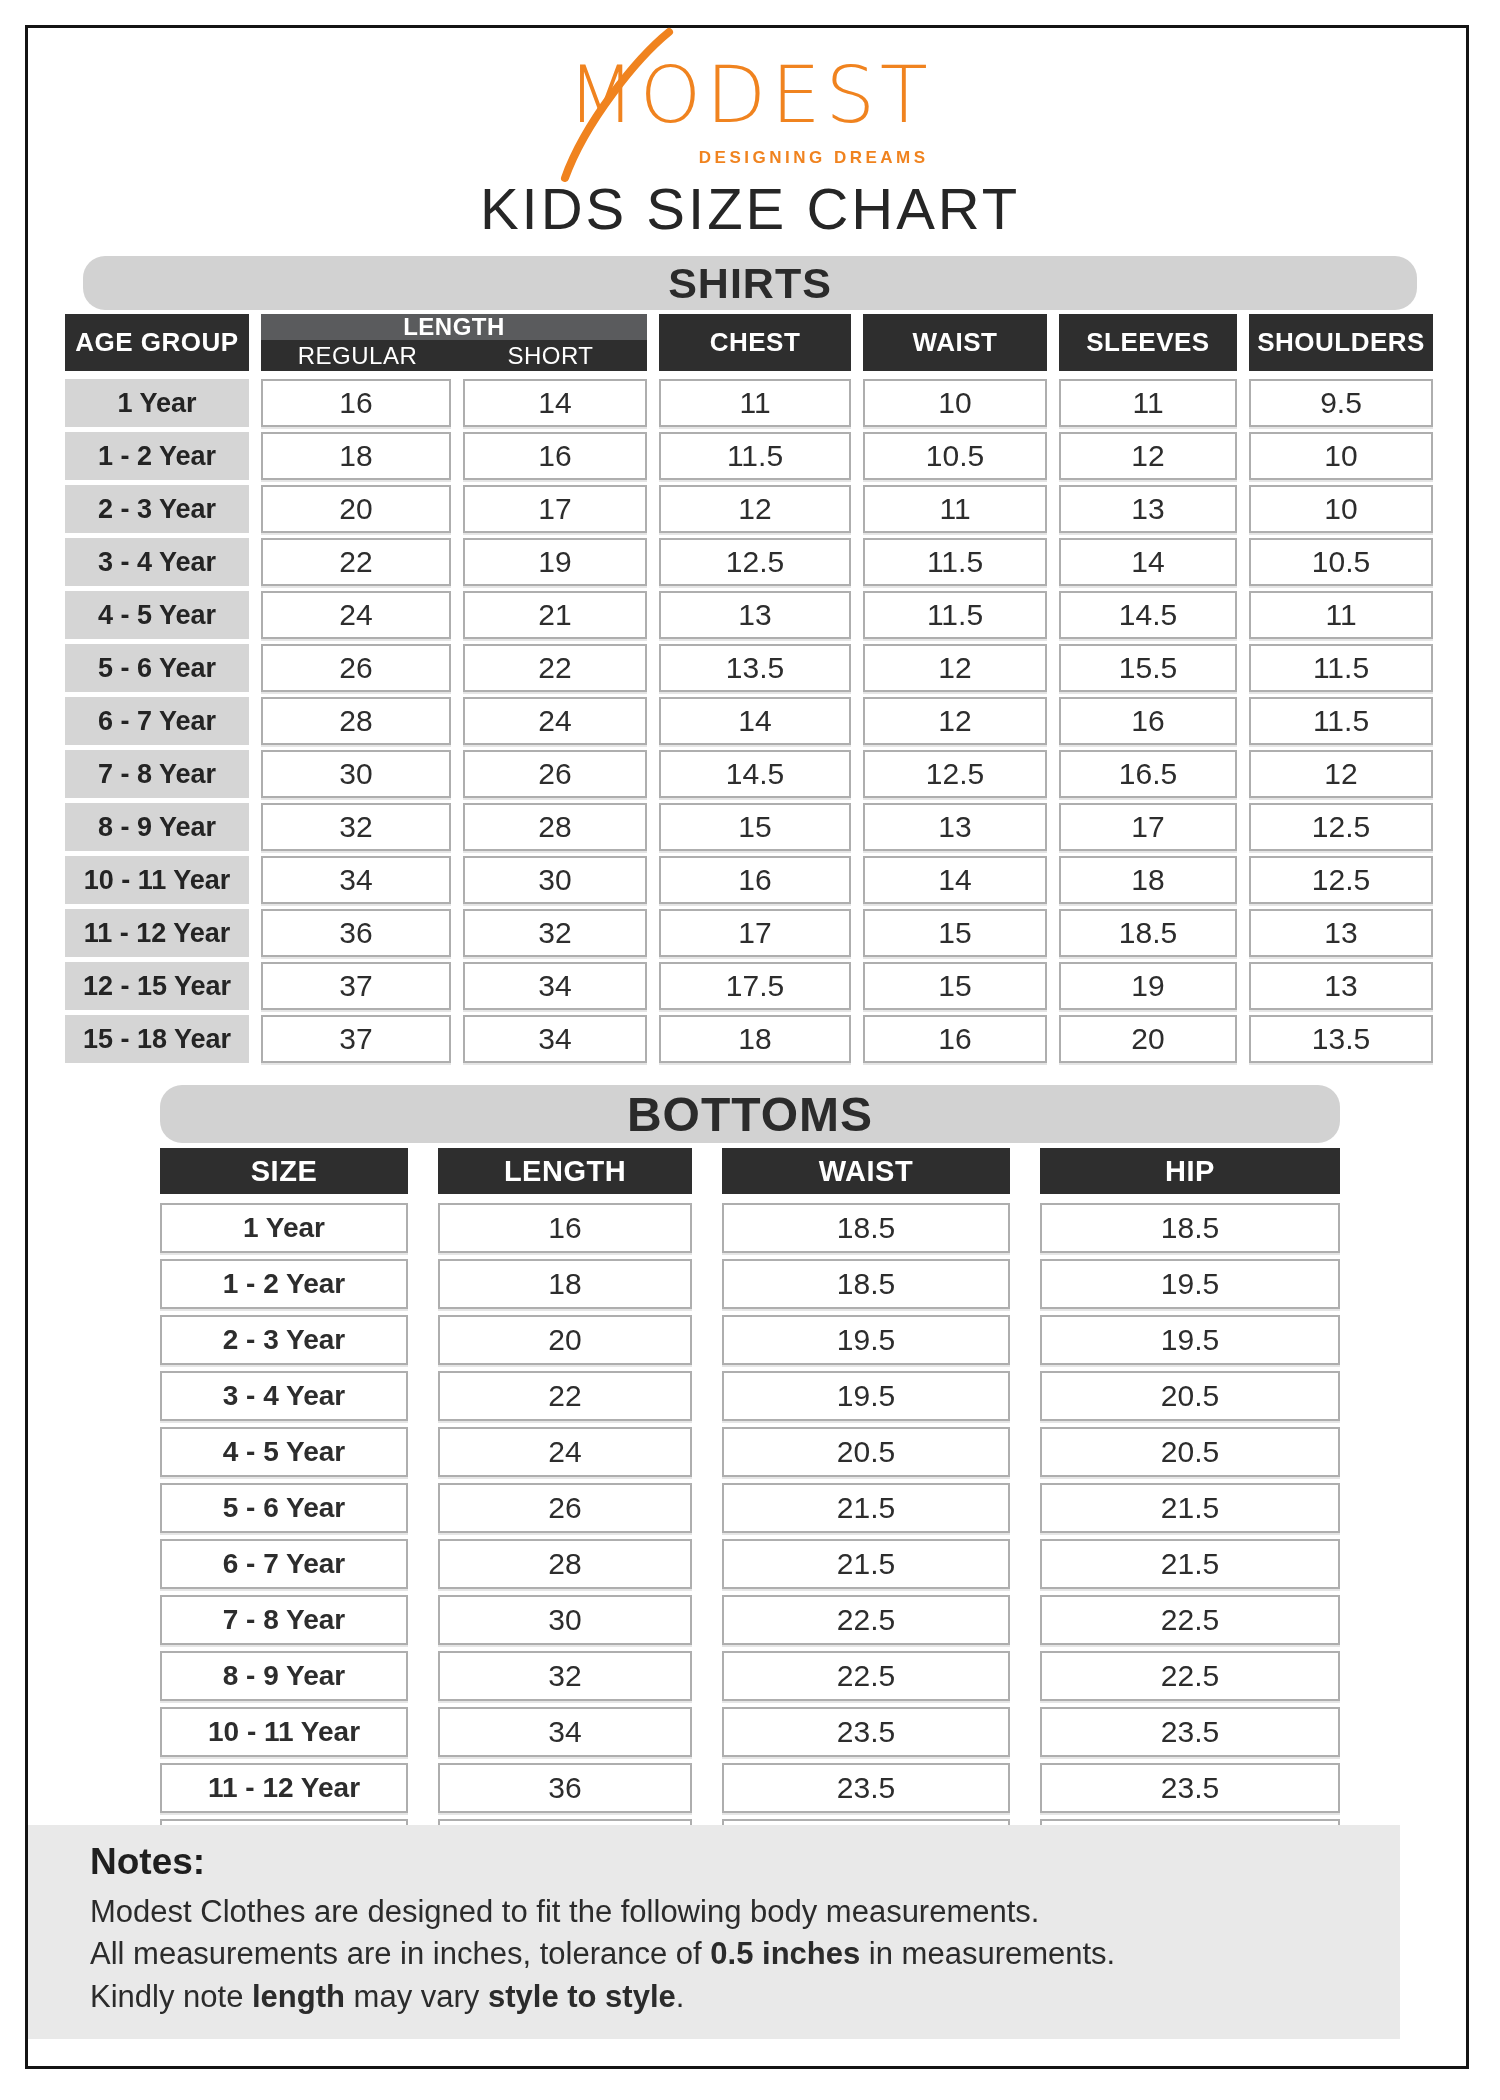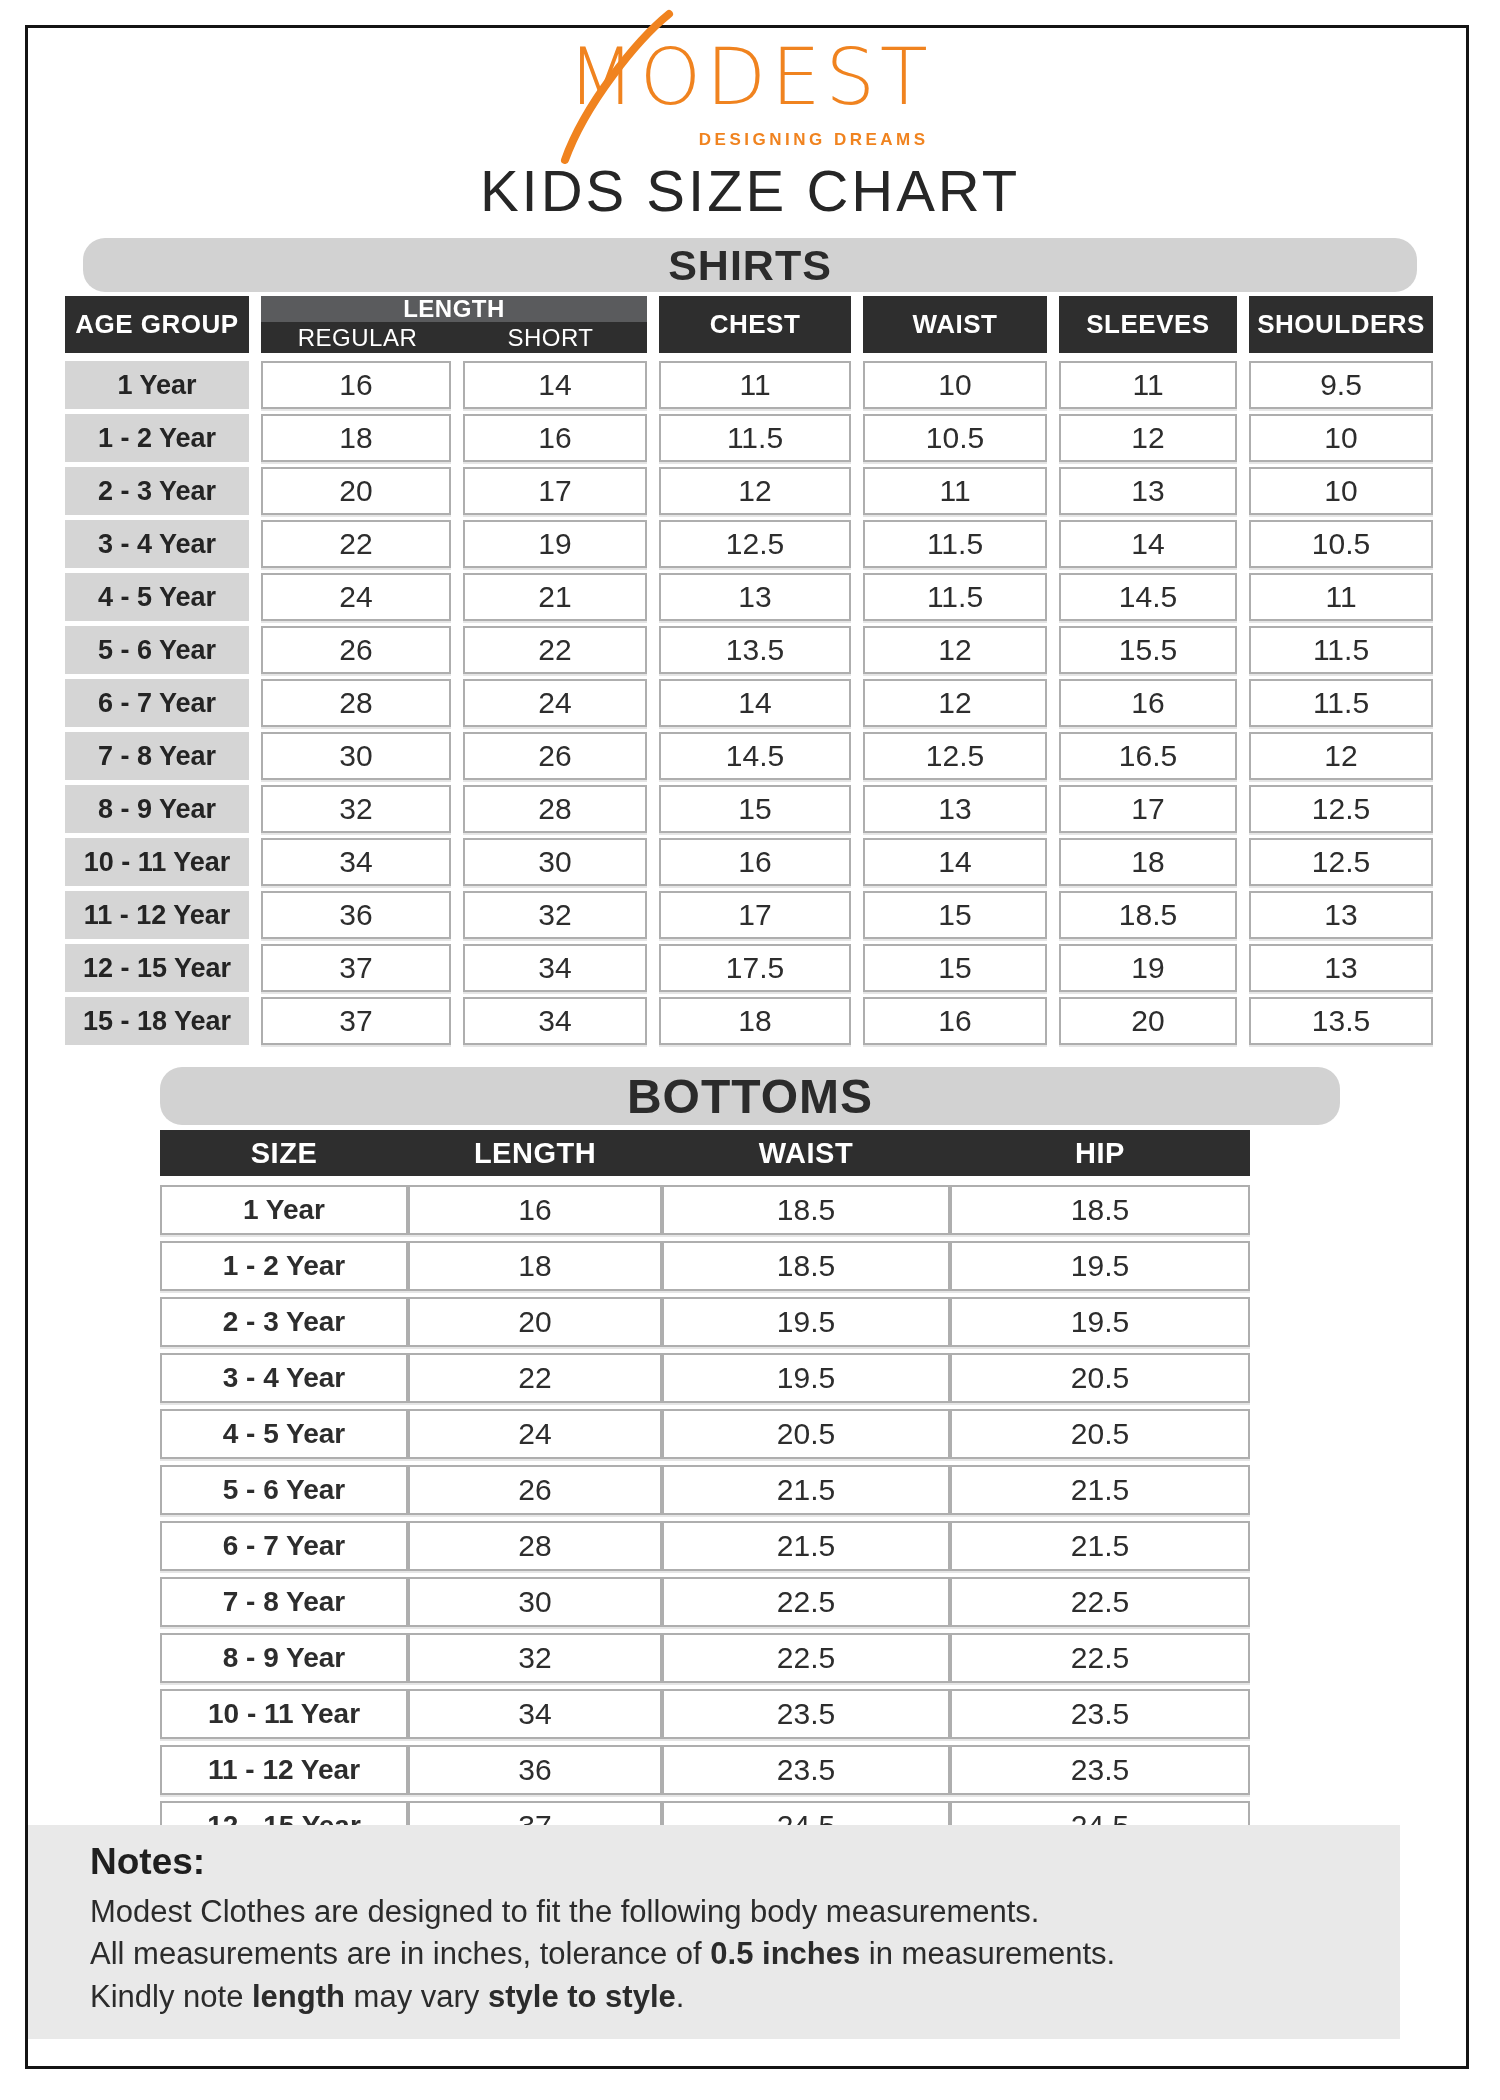--- a/index.html
+++ b/index.html
@@ -7,21 +7,21 @@
     width:1500px;height:2100px;position:relative;background:#ffffff;
     font-family:"Liberation Sans", sans-serif;color:#2b2b2b;overflow:hidden;
   }
   .frame{
     position:absolute;left:25px;top:25px;width:1444px;height:2044px;
     border:3px solid #141414;box-sizing:border-box;pointer-events:none;
   }
   .content{position:absolute;left:28px;top:28px;width:1444px;height:2038px;}
 
   
-  .brand{width:100%;text-align:center;padding-top:10px;}
+  .brand{width:100%;text-align:center;padding-top:28px;}
   .logo-wrap{position:relative;display:inline-block;line-height:1;}
   .logo-text{
     font-size:78px;font-weight:300;letter-spacing:5px;color:#f0831f;
     font-family:"DejaVu Sans", sans-serif;
   }
   .logo-swoosh{position:absolute;left:-26px;top:-26px;overflow:visible;}
   .tagline{
     text-align:right;color:#f0831f;font-weight:700;font-size:17px;
     letter-spacing:3.5px;margin-top:15px;padding-right:4px;
   }
@@ -70,21 +70,21 @@
   .cell.val{
     background:#ffffff;border:2px solid #aeaeae;color:#2d2d2d;
     box-shadow:0 2px 0 rgba(0,0,0,0.10);
   }
 
   
   .bottoms{width:1180px;margin:22px auto 0 auto;}
   .bottoms .banner{width:1180px;height:58px;}
   .bottoms .banner-title{font-size:48px;}
   .bottoms-cols{
-    display:grid;
+    display:grid;column-gap:30px;
     grid-template-columns:248px 254px 288px 300px;
     text-align:right;
   }
   .bottoms-head{margin-top:5px;}
   .bottoms .hcell{height:46px;font-size:29px;}
   .bottoms-body{margin-top:9px;row-gap:6px;}
   .bottoms-body .cell{height:50px;}
   .bottoms-body .cell.size{font-weight:700;font-size:28px;}
 
   

